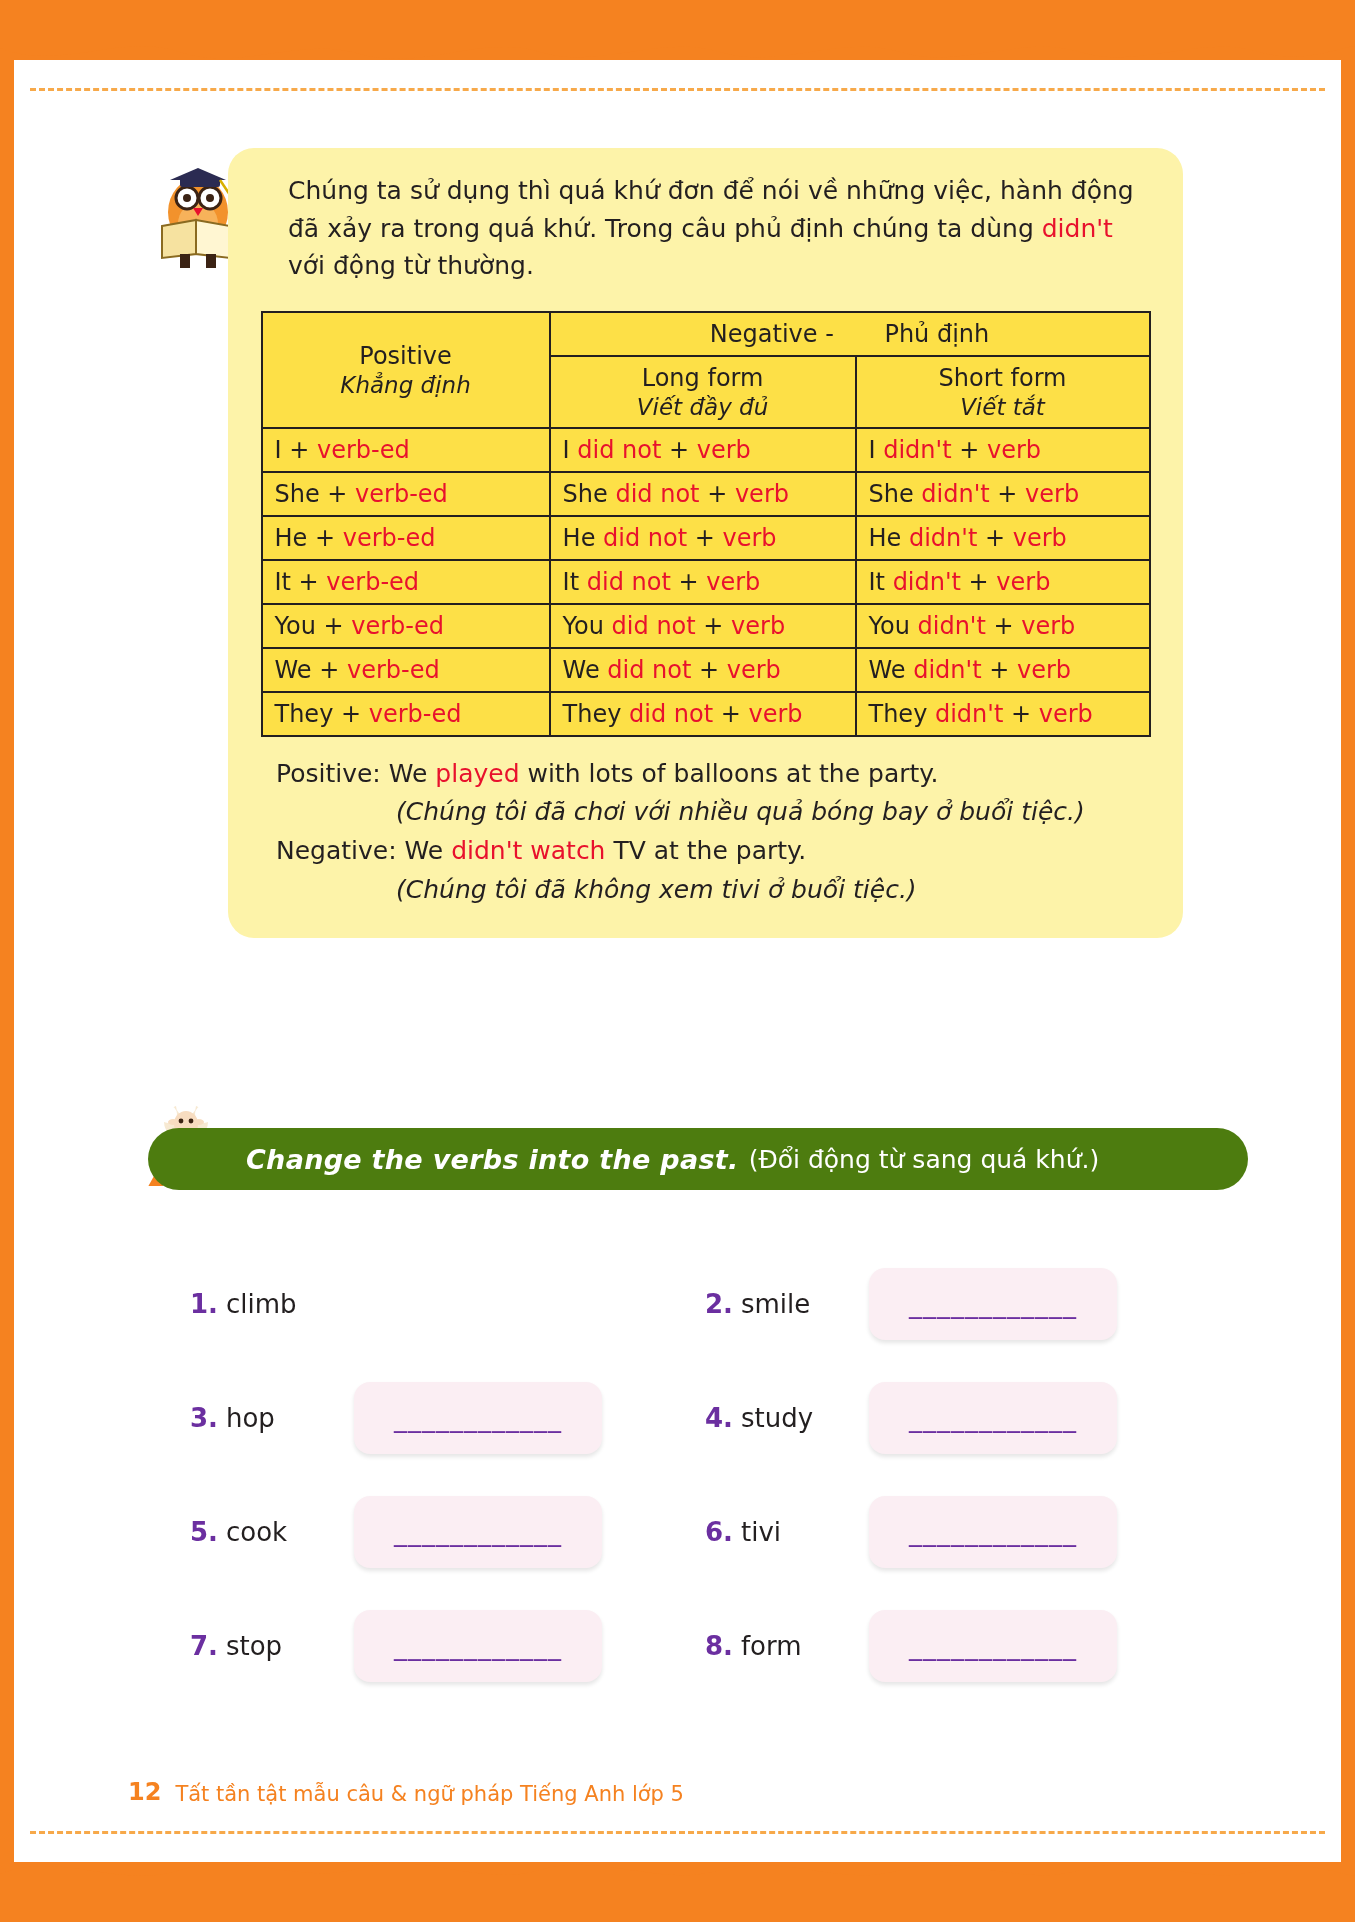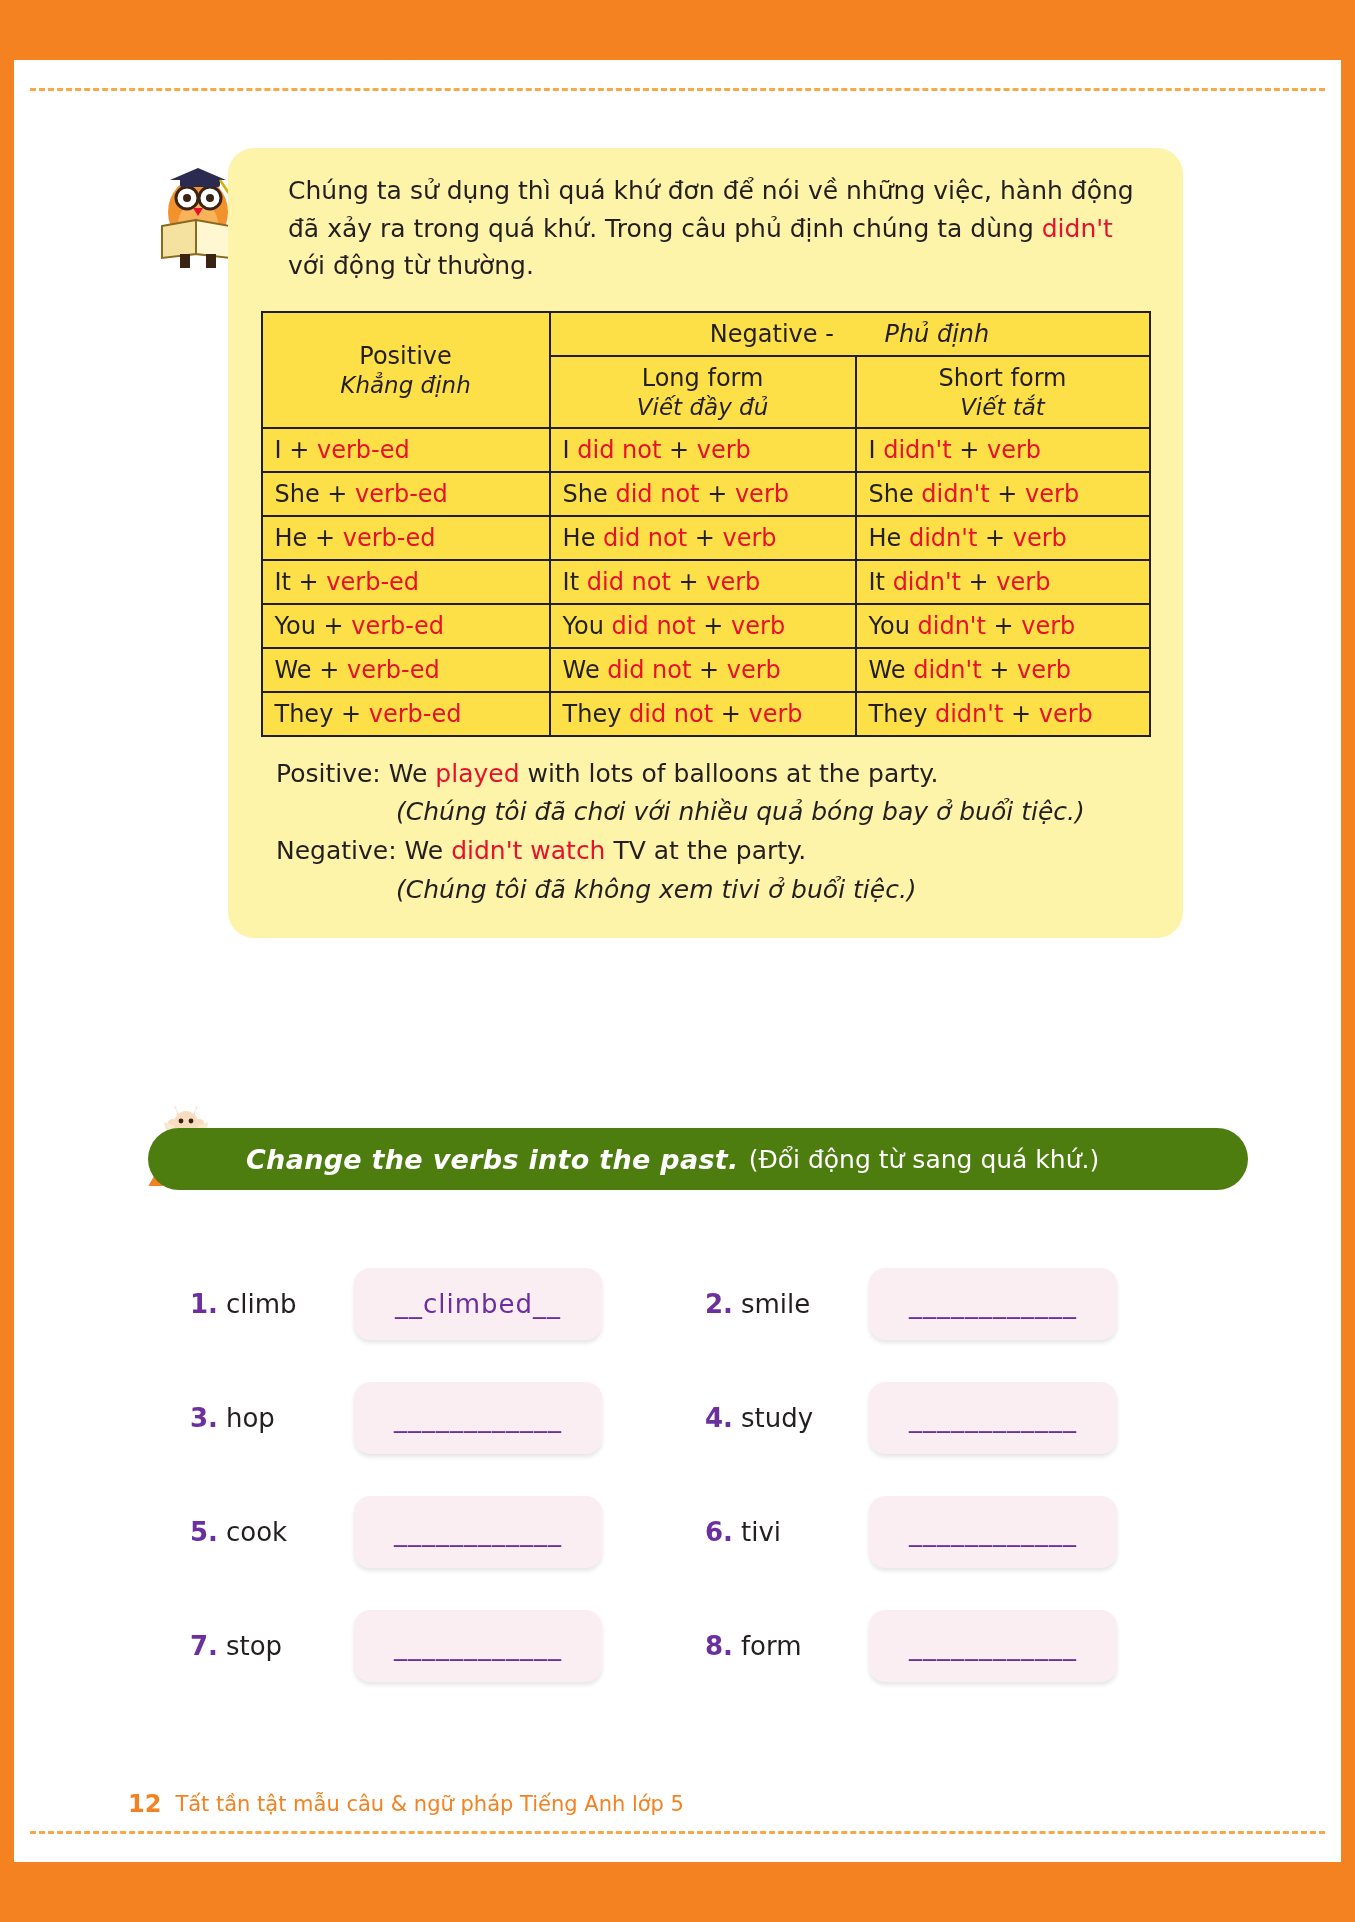--- a/index.html
+++ b/index.html
@@ -214,23 +214,23 @@
     font-size: 26px;
     color: #6b2fa0;
     letter-spacing: 1px;
   }
   .ex-blank.filled { color: #6b2fa0; }
 
   
   .footer {
     position: absolute;
     left: 128px;
-    bottom: 104px;
+    bottom: 116px;
     display: flex;
-    align-items: center;
+    align-items: flex-end;
   }
   .footer-page {
     color: #f58220;
     font-weight: bold;
     font-size: 24px;
     margin-right: 14px;
   }
   .footer-text {
     color: #f58220;
     font-size: 21px;
@@ -289,21 +289,21 @@
   </div>
 
   <table class="grammar">
     <tbody>
         <tr>
       <td class="hdr-center" rowspan="2" style="width:300px;">
         <span>Positive</span>
         <span class="it-vn">Khẳng định</span>
       </td>
       <td class="hdr-center" colspan="2">
-        <span>Negative - </span><span style="font-style:italic;margin-left:43px;">Phủ định</span>
+        <span>Negative - </span><span style="margin-left:43px;">Phủ định</span>
       </td>
     </tr>
     <tr>
       <td class="hdr-center" style="width:300px;">
         <span>Long form</span>
         <span class="it-vn">Viết đầy đủ</span>
       </td>
       <td class="hdr-center" style="width:290px;">
         <span>Short form</span>
         <span class="it-vn">Viết tắt</span>
@@ -377,21 +377,20 @@
 <div class="exercise-banner">
   <span class="banner-title">Change the verbs into the past.</span>
   <span class="banner-sub">(Đổi động từ sang quá khứ.)</span>
 </div>
 
 <div class="ex-grid" id="ex-grid">
     <div class="ex-row">
       <div class="ex-item">
         <span class="ex-num">1.</span>
         <span class="ex-word">climb</span>
-        <div class="ex-blank filled">__climbed__</div>
       </div>
       <div class="ex-item">
         <span class="ex-num">2.</span>
         <span class="ex-word">smile</span>
         <div class="ex-blank">____________</div>
       </div>
     </div>
     <div class="ex-row">
       <div class="ex-item">
         <span class="ex-num">3.</span>

